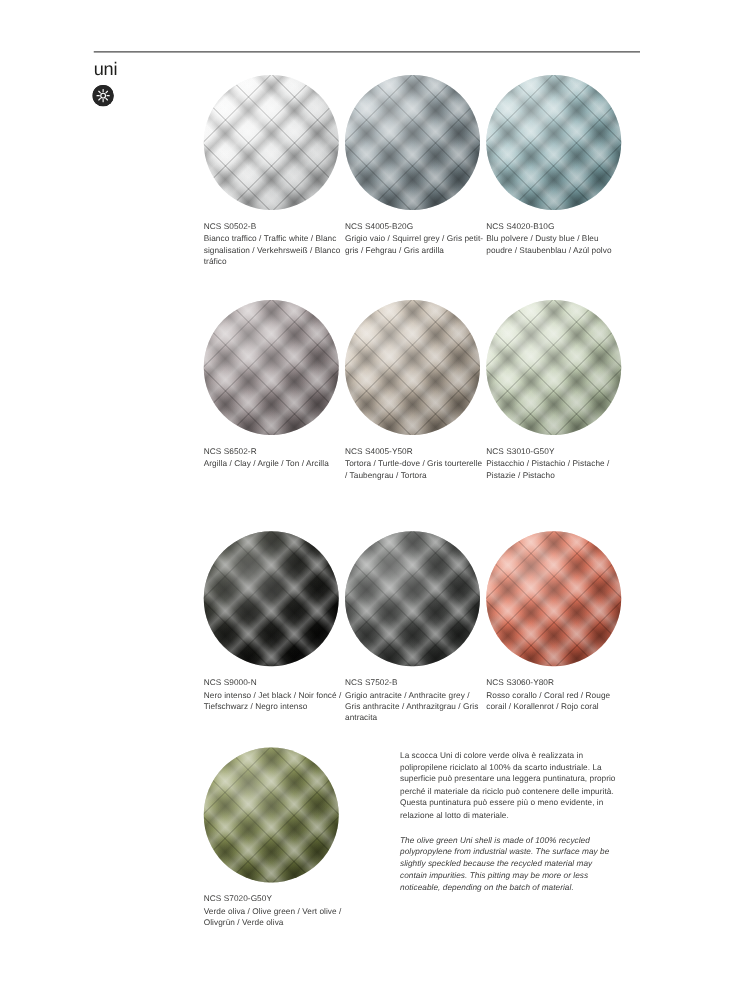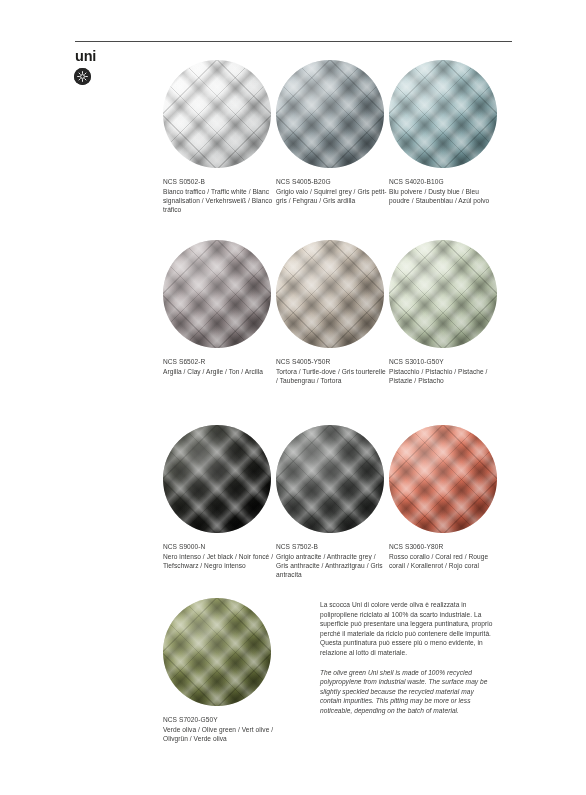--- a/index.html
+++ b/index.html
@@ -32,21 +32,21 @@
     height: 1px;
     background: #4a4a4a;
   }
 
   
   .brand-title {
     position: absolute;
     left: 75px;
     top: 48px;
     font-size: 14.5px;
-    font-weight: bold;
+    font-weight: normal;
     letter-spacing: -0.2px;
     color: #1d1d1b;
   }
   .brand-icon {
     position: absolute;
     left: 74px;
     top: 68px;
     width: 17px;
     height: 17px;
     border-radius: 50%;

